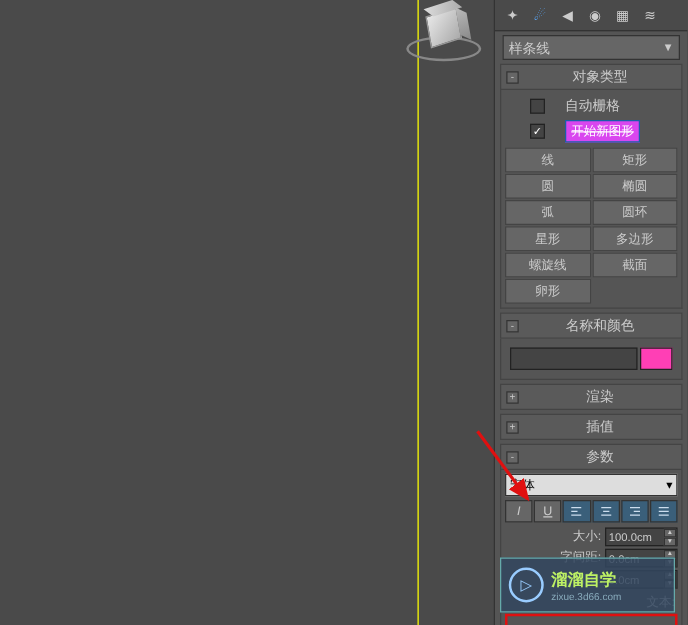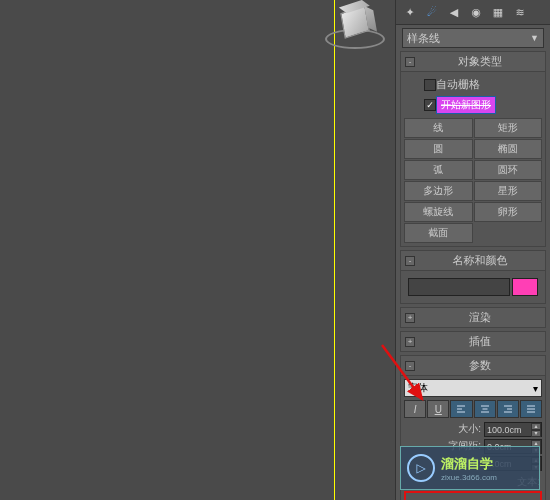--- a/index.html
+++ b/index.html
@@ -21,21 +21,21 @@
 
 .dropdown { margin: 3px 6px; height: 20px; background: #666; border: 1px solid #333; display: flex; align-items: center; padding: 0 4px; justify-content: space-between; cursor: pointer; }
 .dropdown .arrow { font-size: 9px; }
 
 .rollout-head { background: #5a5a5a; margin: 3px 4px 0; padding: 2px 4px; display: flex; align-items: center; border: 1px solid #444; cursor: pointer; }
 .rollout-head .toggle { width: 10px; height: 10px; background: #666; border: 1px solid #333; display: flex; align-items: center; justify-content: center; font-size: 8px; margin-right: 4px; }
 .rollout-head .ttl { flex: 1; text-align: center; }
 
 .rollout-body { background: #555; margin: 0 4px; padding: 3px; border: 1px solid #444; border-top: none; }
 
-.chk-row { display: flex; align-items: center; gap: 0; padding: 2px 0 2px 20px; }
+.chk-row { display: flex; align-items: center; gap: 16px; padding: 2px 0 2px 20px; }
 .chkbox { width: 12px; height: 12px; background: #444; border: 1px solid #222; display: flex; align-items: center; justify-content: center; font-size: 9px; color: #fff; }
 .blue-btn { background: #d946ef; border: 1px solid #1a5fa8; padding: 1px 4px; color: #fff; font-size: 10px; cursor: pointer; text-decoration: line-through; }
 
 .grid2 { display: grid; grid-template-columns: 1fr 1fr; gap: 1px; margin-top: 2px; }
 .grid2 div { background: #666; border: 1px solid #444; text-align: center; padding: 2px 0; font-size: 10px; cursor: pointer; }
 .grid2 div.sel { background: #2a7fd8; color: #fff; }
 
 .name-row { display: flex; gap: 2px; padding: 4px; }
 .name-input { flex: 1; height: 18px; background: #444; border: 1px solid #222; }
 .color-sw { width: 26px; height: 18px; background: #ff3fb5; border: 1px solid #222; cursor: pointer; }
@@ -112,25 +112,25 @@
       <span class="chkbox">✓</span>
       <span class="blue-btn">开始新图形</span>
     </div>
     <div class="grid2">
       <div>线</div>
       <div>矩形</div>
       <div>圆</div>
       <div>椭圆</div>
       <div>弧</div>
       <div>圆环</div>
+      <div>星形</div>
       <div>多边形</div>
-      <div>星形</div>
       <div>螺旋线</div>
+      <div>截面</div>
       <div>卵形</div>
-      <div>截面</div>
     </div>
   </div>
 
   <div class="rollout-head">
     <span class="toggle">-</span>
     <span class="ttl">名称和颜色</span>
   </div>
   <div class="rollout-body">
     <div class="name-row">
       <div class="name-input"></div>

